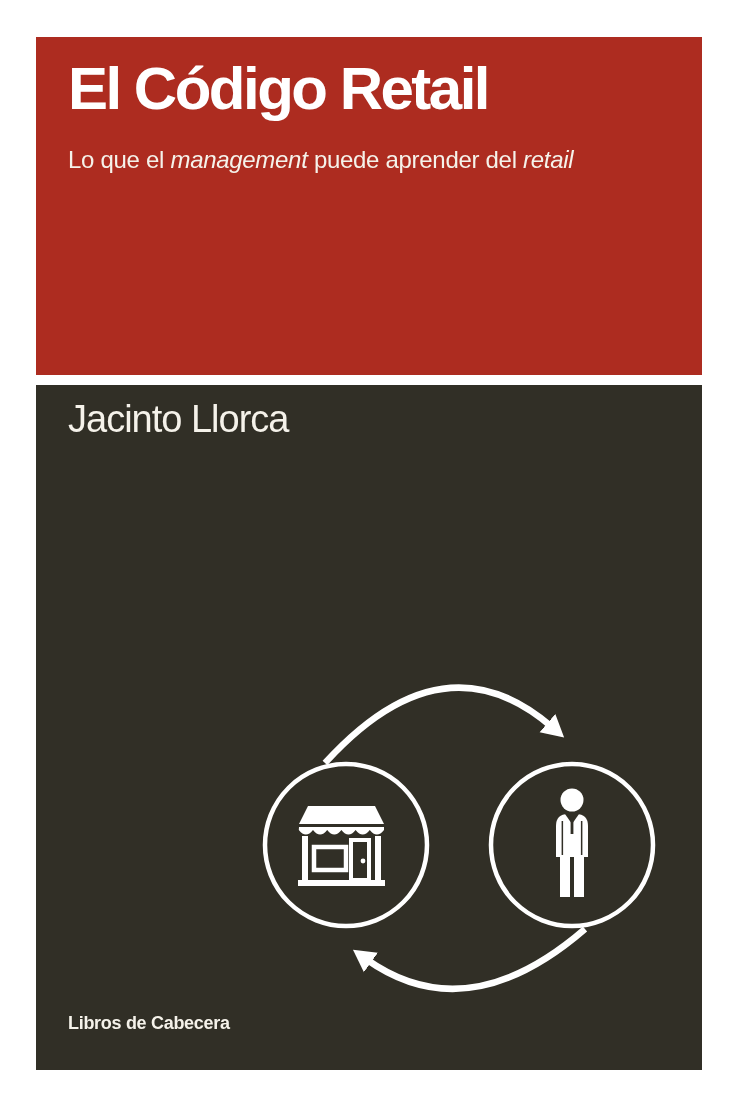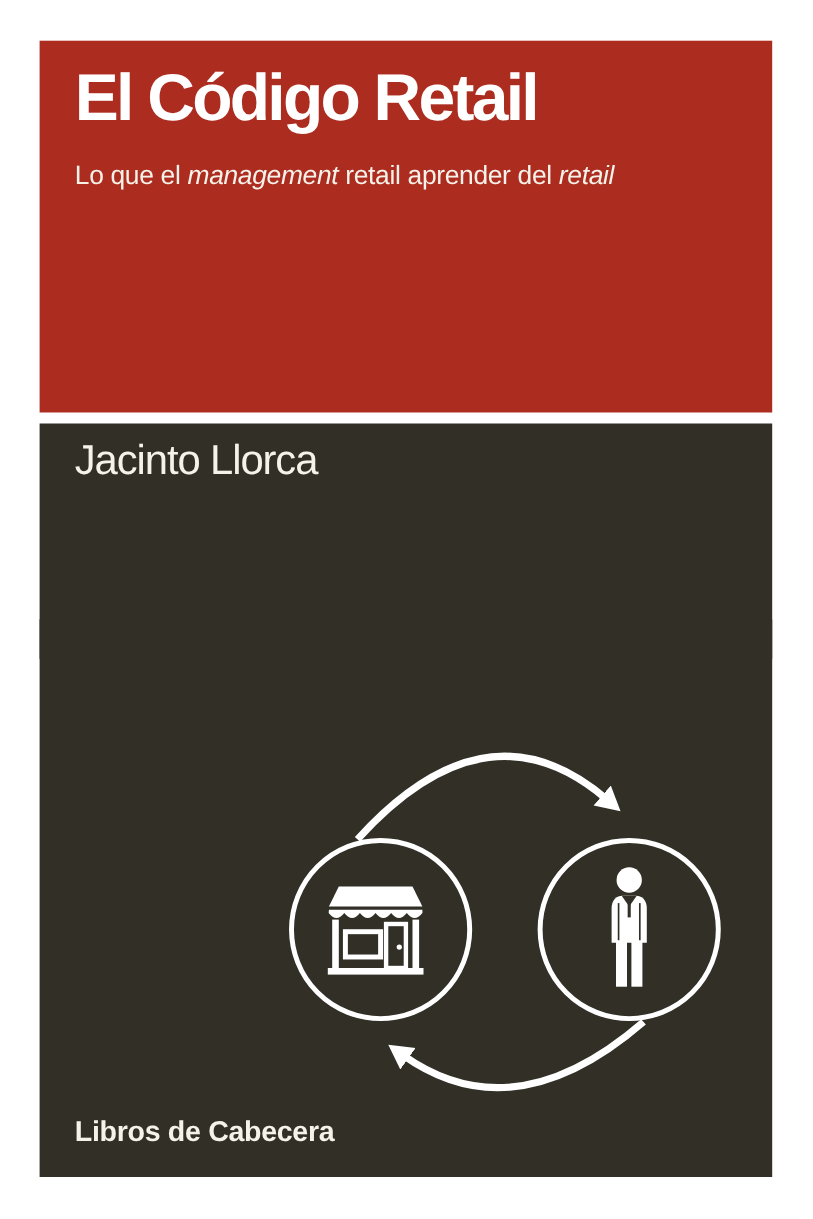--- a/index.html
+++ b/index.html
@@ -62,33 +62,33 @@
     position:absolute;left:0;top:0;width:666px;height:507px;display:block;
   }
   .ring{stroke:var(--white);stroke-width:4.5;fill:none;}
   .arc{stroke:var(--white);stroke-width:6.5;fill:none;}
   .wf{fill:var(--white);stroke:none;}
   .df{fill:var(--dark);stroke:none;}
   .wstroke{fill:none;stroke:var(--white);}
   .publisher-logo{
     position:absolute;left:32px;top:450px;
     color:var(--text_light);
-    font-size:26px;
+    font-size:18px;
     font-weight:bold;
     letter-spacing:-0.3px;
   }
 </style>
 </head>
 <body>
 
 <div class="cover">
 
   <header class="red-block">
     <h1 class="book-title">El Código Retail</h1>
-    <p class="book-subtitle"><span>Lo que el </span><em>management</em><span> retail aprender del </span><em>retail</em></p>
+    <p class="book-subtitle"><span>Lo que el </span><em>management</em><span> puede aprender del </span><em>retail</em></p>
   </header>
 
   <section class="author-band">
     <div class="author-name">Jacinto Llorca</div>
   </section>
 
   <section class="bottom-block">
     <svg class="diagram" viewBox="0 0 666 507" xmlns="http://www.w3.org/2000/svg" aria-hidden="true">
       <defs>
         <marker id="arrowhead" markerUnits="userSpaceOnUse" markerWidth="30" markerHeight="30" refX="6" refY="13" orient="auto">

